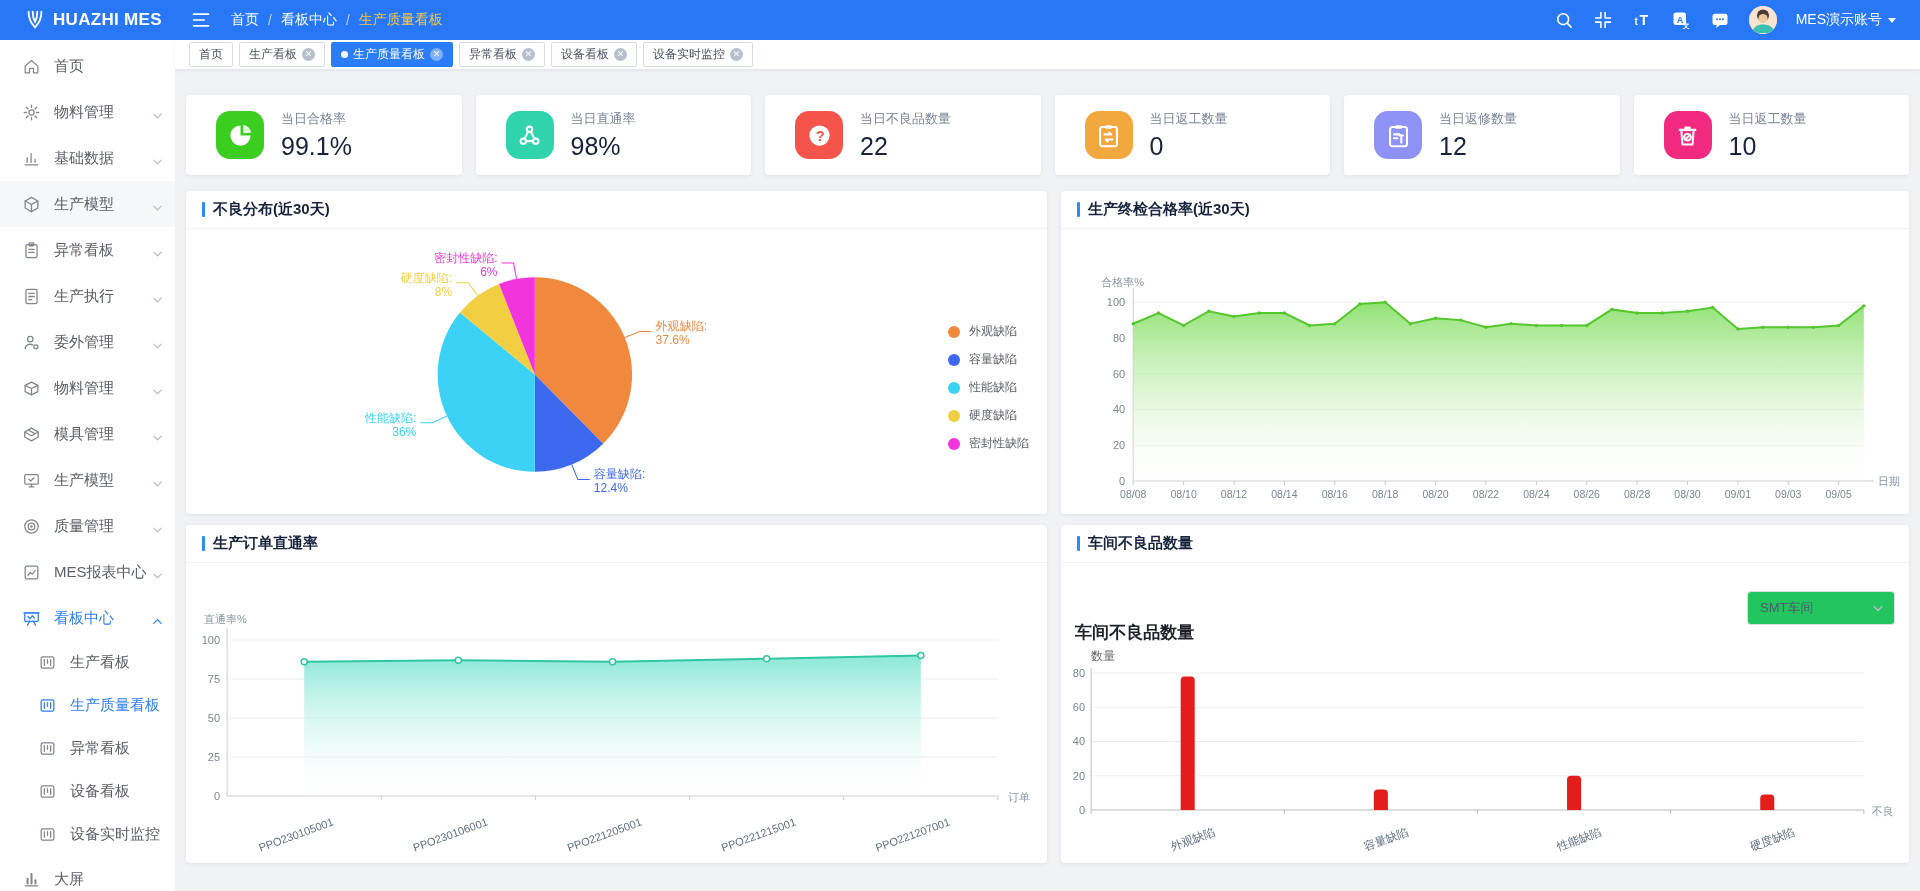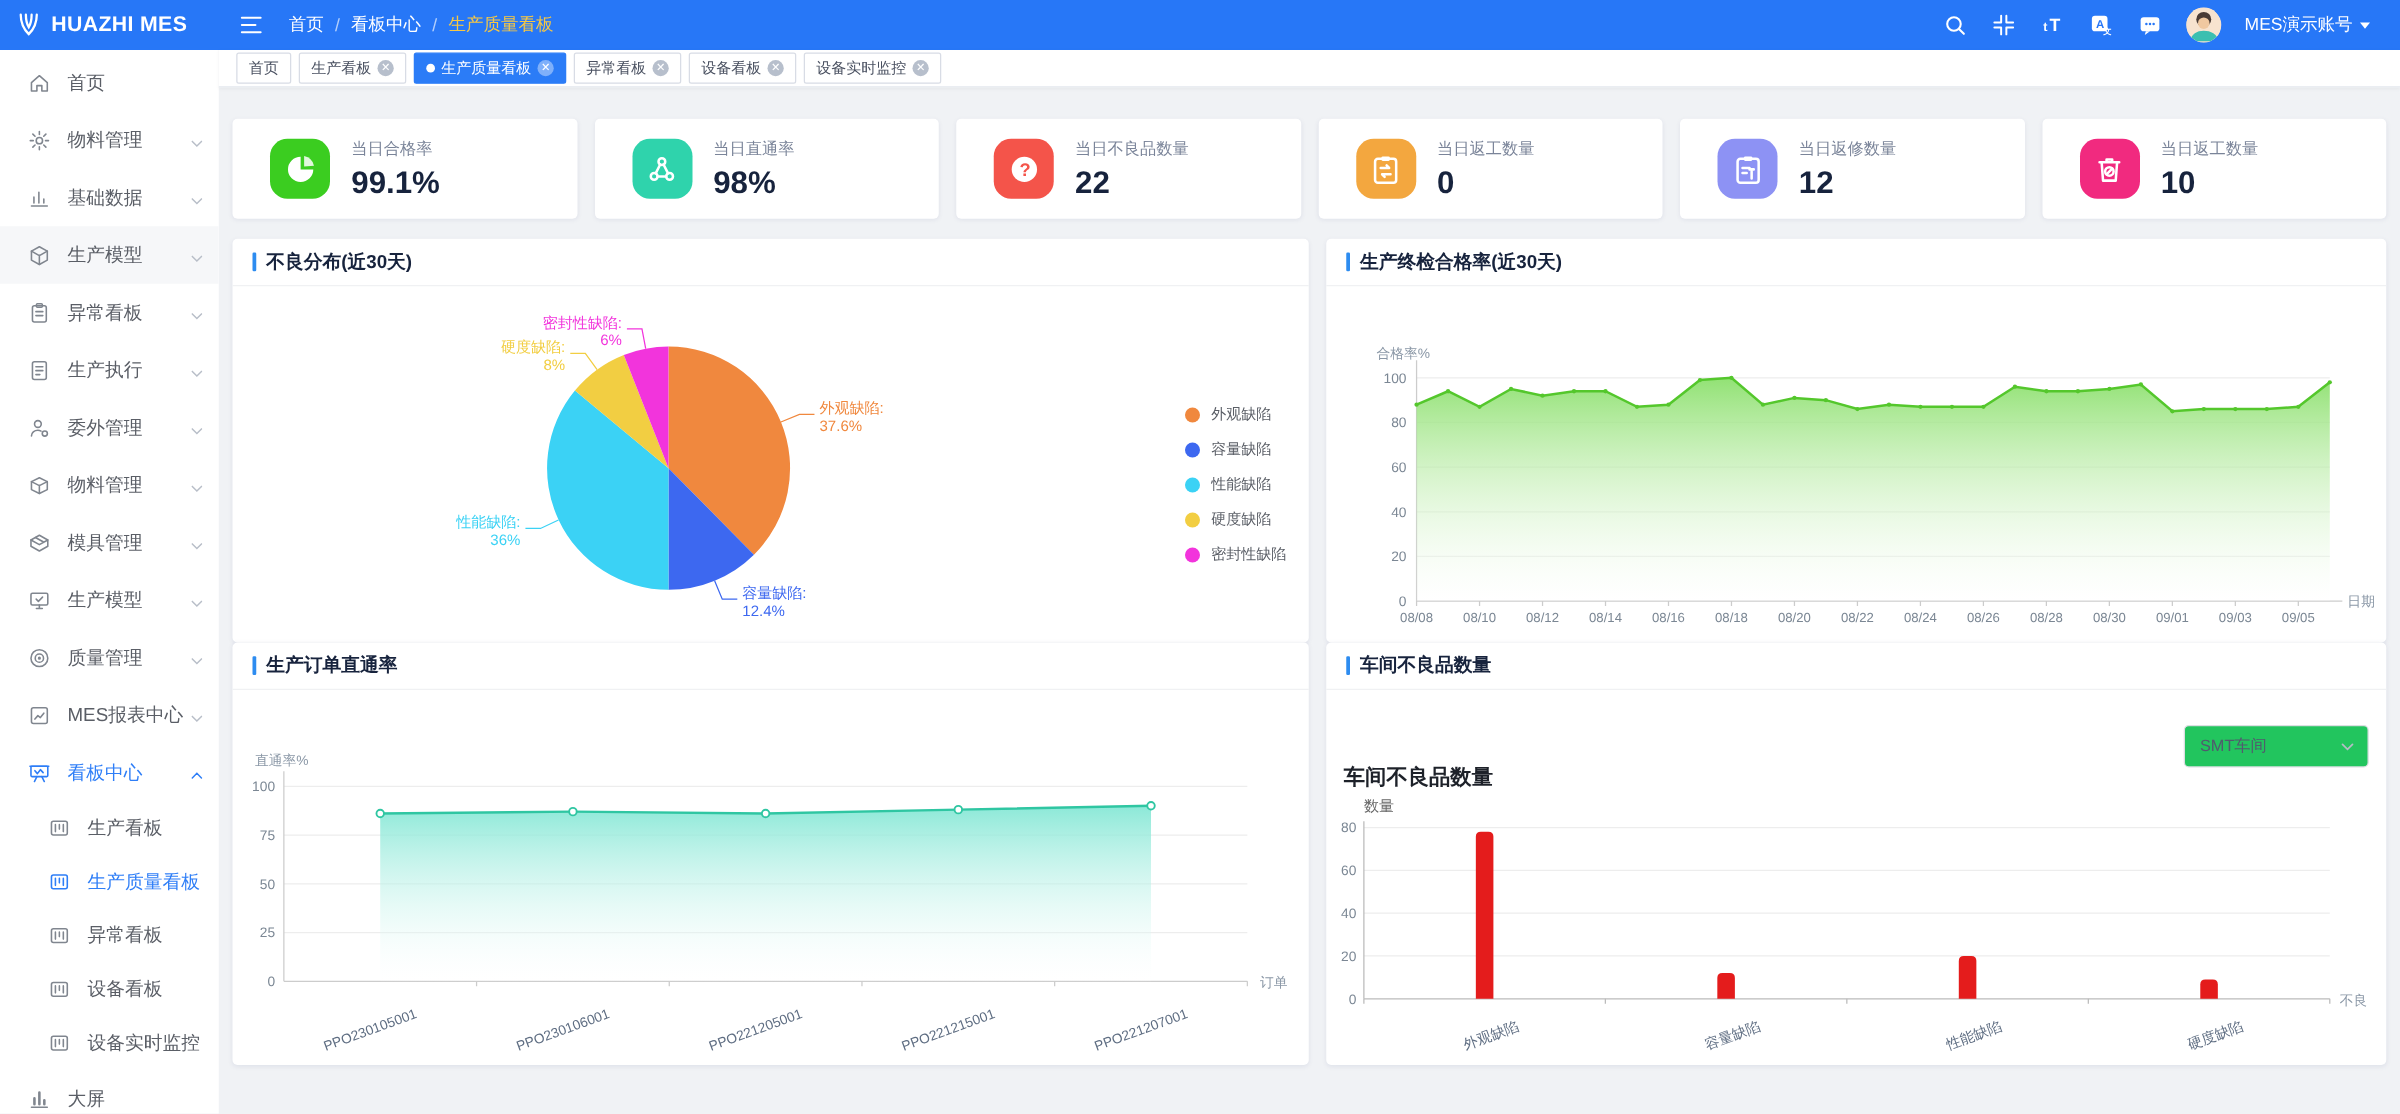--- a/index.html
+++ b/index.html
@@ -2,21 +2,21 @@
 <html><head>
 <meta charset="utf-8">
 <style>
 *{margin:0;padding:0;box-sizing:border-box}
 html,body{width:1920px;height:891px;overflow:hidden}
 body{font-family:"Liberation Sans","DejaVu Sans",sans-serif;background:#f0f2f5;color:#17233d}
 svg text{font-family:"Liberation Sans","DejaVu Sans",sans-serif}
 .app{display:flex;flex-direction:column;height:100%}
 
 .topbar{flex:0 0 40px;background:#2777f7;display:flex;align-items:center;color:#fff}
-.logo{width:175px;flex:0 0 175px;display:flex;align-items:center;gap:7px;padding-left:12px;font-weight:bold;font-size:17px;letter-spacing:.3px;cursor:pointer}
+.logo{width:175px;flex:0 0 175px;display:flex;align-items:center;gap:7px;padding-left:24px;font-weight:bold;font-size:17px;letter-spacing:.3px;cursor:pointer}
 .logo svg{width:22px;height:22px}
 .hamburger{width:20px;height:20px;margin-left:16px;cursor:pointer}
 .breadcrumb{margin-left:20px;font-size:14px;display:flex;align-items:center;gap:9px}
 .bc-item{cursor:pointer}
 .bc-sep{opacity:.65}
 .bc-item.current{color:#f8c843;cursor:default}
 .topbar-right{margin-left:auto;display:flex;align-items:center;gap:19px;padding-right:24px}
 .hicon{width:20px;height:20px;display:flex;align-items:center;justify-content:center;cursor:pointer;font-weight:bold}
 .avatar{width:28px;height:28px;border-radius:50%;background:#f7e3cf;overflow:hidden;cursor:pointer;flex:0 0 28px}
 .username{font-size:14px;cursor:pointer;display:flex;align-items:center;gap:6px}
@@ -39,23 +39,23 @@
 .tab.active{background:#2b7cf7;border-color:#2b7cf7;color:#fff}
 .tab.active::before{content:"";width:7px;height:7px;border-radius:50%;background:#fff}
 .tab-close{width:13px;height:13px;border-radius:50%;background:#b7bfcc;color:#fff;font-size:9px;line-height:13px;text-align:center;cursor:pointer}
 .tab.active .tab-close{background:rgba(255,255,255,.4)}
 .content{flex:1;padding:25px 11px 0;overflow:hidden}
 .kpi-row{display:flex;gap:14px;height:80px;margin-bottom:16px}
 .kpi{flex:1;background:#fff;border-radius:4px;box-shadow:0 1px 4px rgba(15,35,95,.07);display:flex;align-items:center;padding-left:30px;gap:17px}
 .kpi-icon{width:48px;height:48px;border-radius:14px;display:flex;align-items:center;justify-content:center;color:#fff;flex:0 0 48px}
 .kpi-icon svg{width:27px;height:27px}
 .kpi-label{font-size:13px;color:#7a8499;margin-bottom:4px;white-space:nowrap}
-.kpi-value{font-size:25px;font-weight:bold;color:#17233d}
+.kpi-value{font-size:25px;font-weight:normal;color:#17233d}
 .row{display:flex;gap:14px}
-.row1{height:323px;margin-bottom:0}
+.row1{height:323px;margin-bottom:11px}
 .row2{height:338px}
 .panel{background:#fff;border-radius:4px;box-shadow:0 1px 4px rgba(15,35,95,.07);display:flex;flex-direction:column;min-width:0}
 .panel.fixed{flex:0 0 861px}
 .panel.grow{flex:1}
 .panel-h{flex:0 0 38px;display:flex;align-items:center;gap:8px;padding:0 16px;border-bottom:1px solid #f0f1f3}
 .panel-mark{width:3px;height:15px;background:#2d8cf0;border-radius:1px}
 .panel-title{font-size:15px;font-weight:bold;color:#17233d}
 .panel-b{flex:1;position:relative;min-height:0}
 .panel-b>svg{position:absolute;left:0;top:0;width:100%;height:100%}
 .legend{position:absolute;right:18px;top:94px;display:flex;flex-direction:column;gap:11px}

